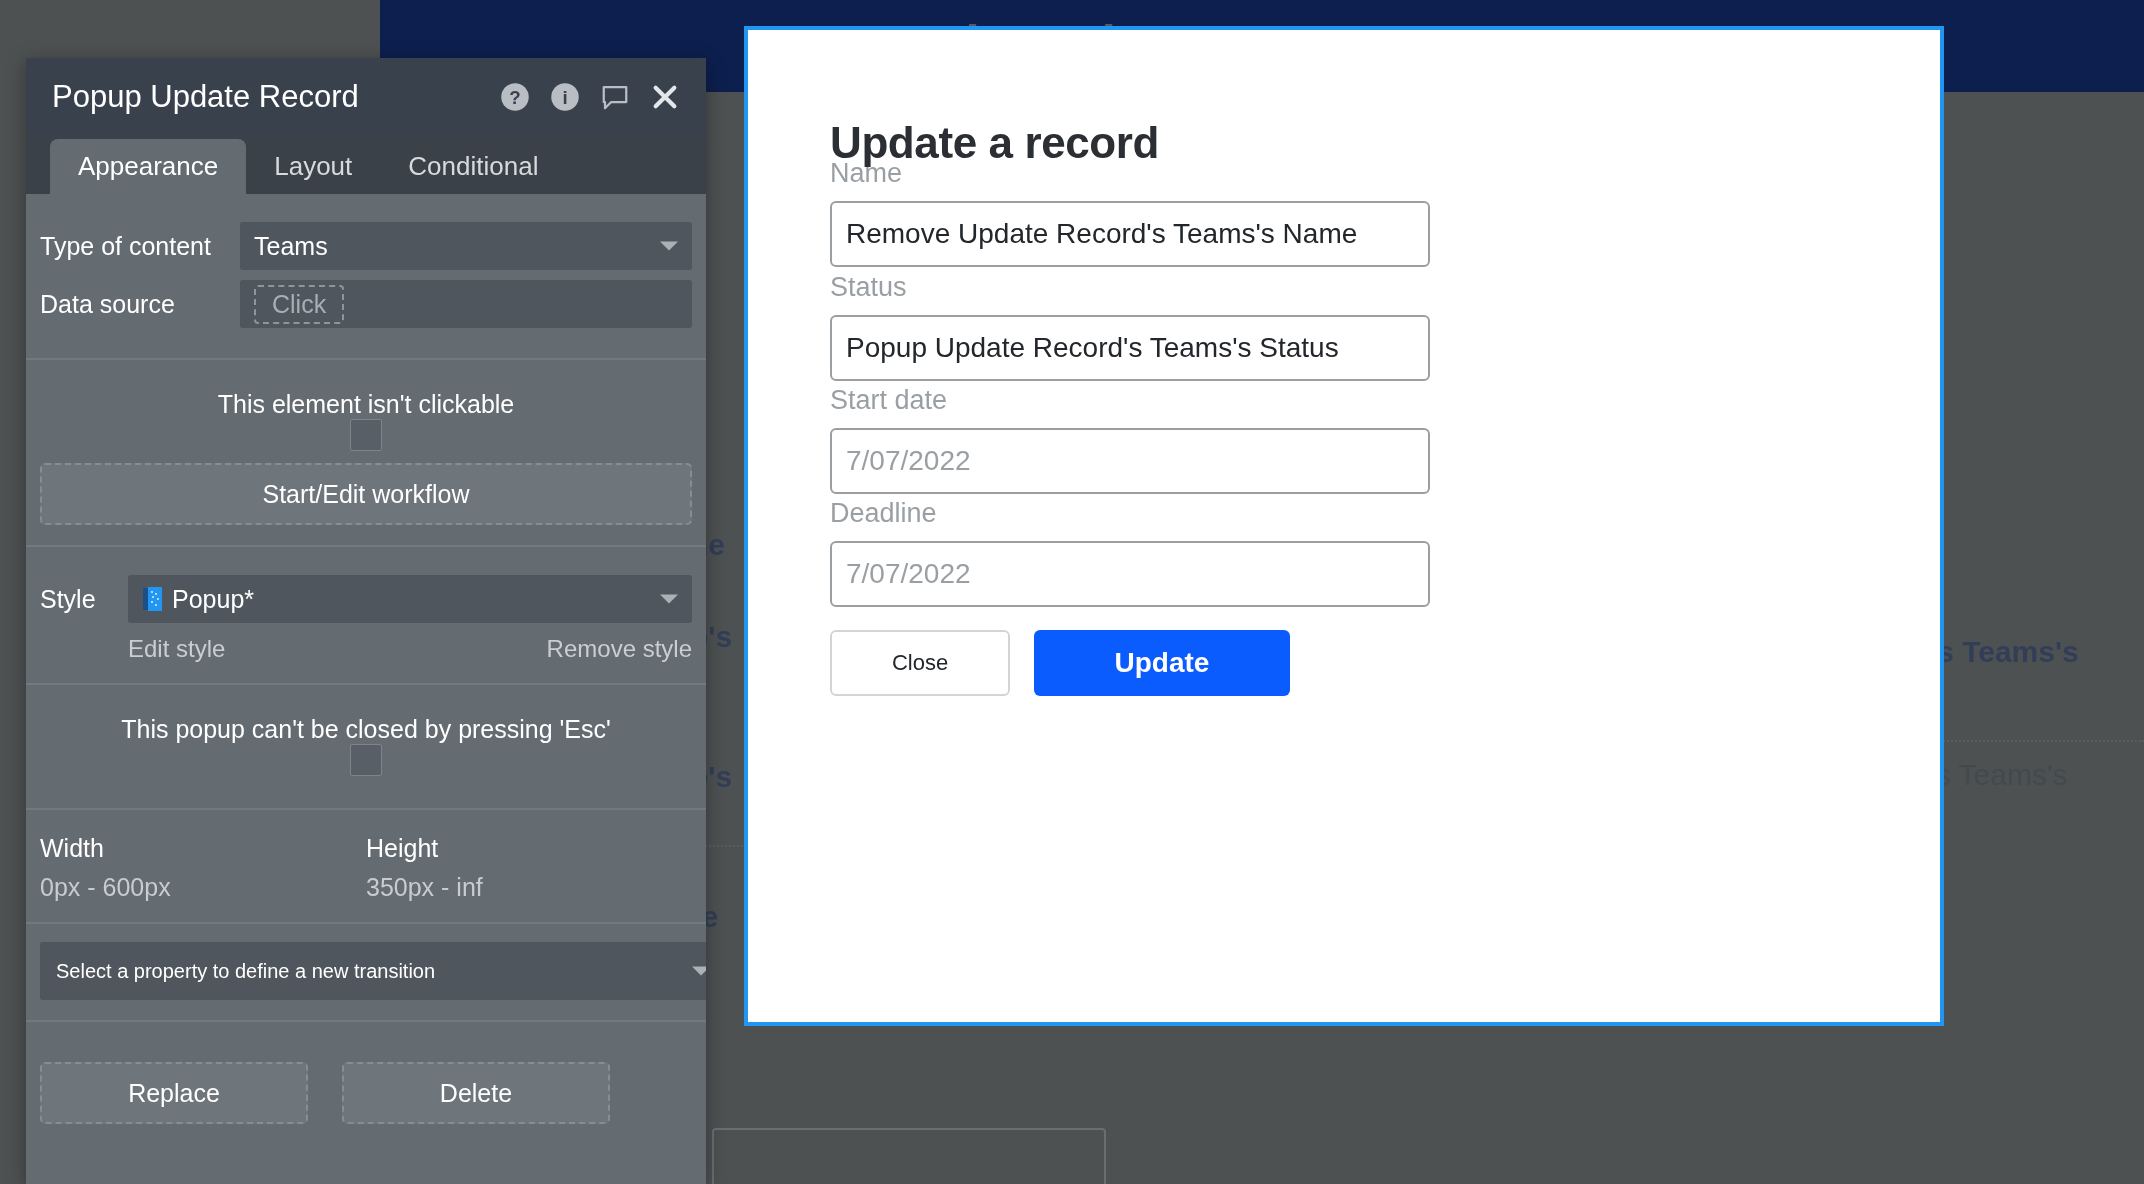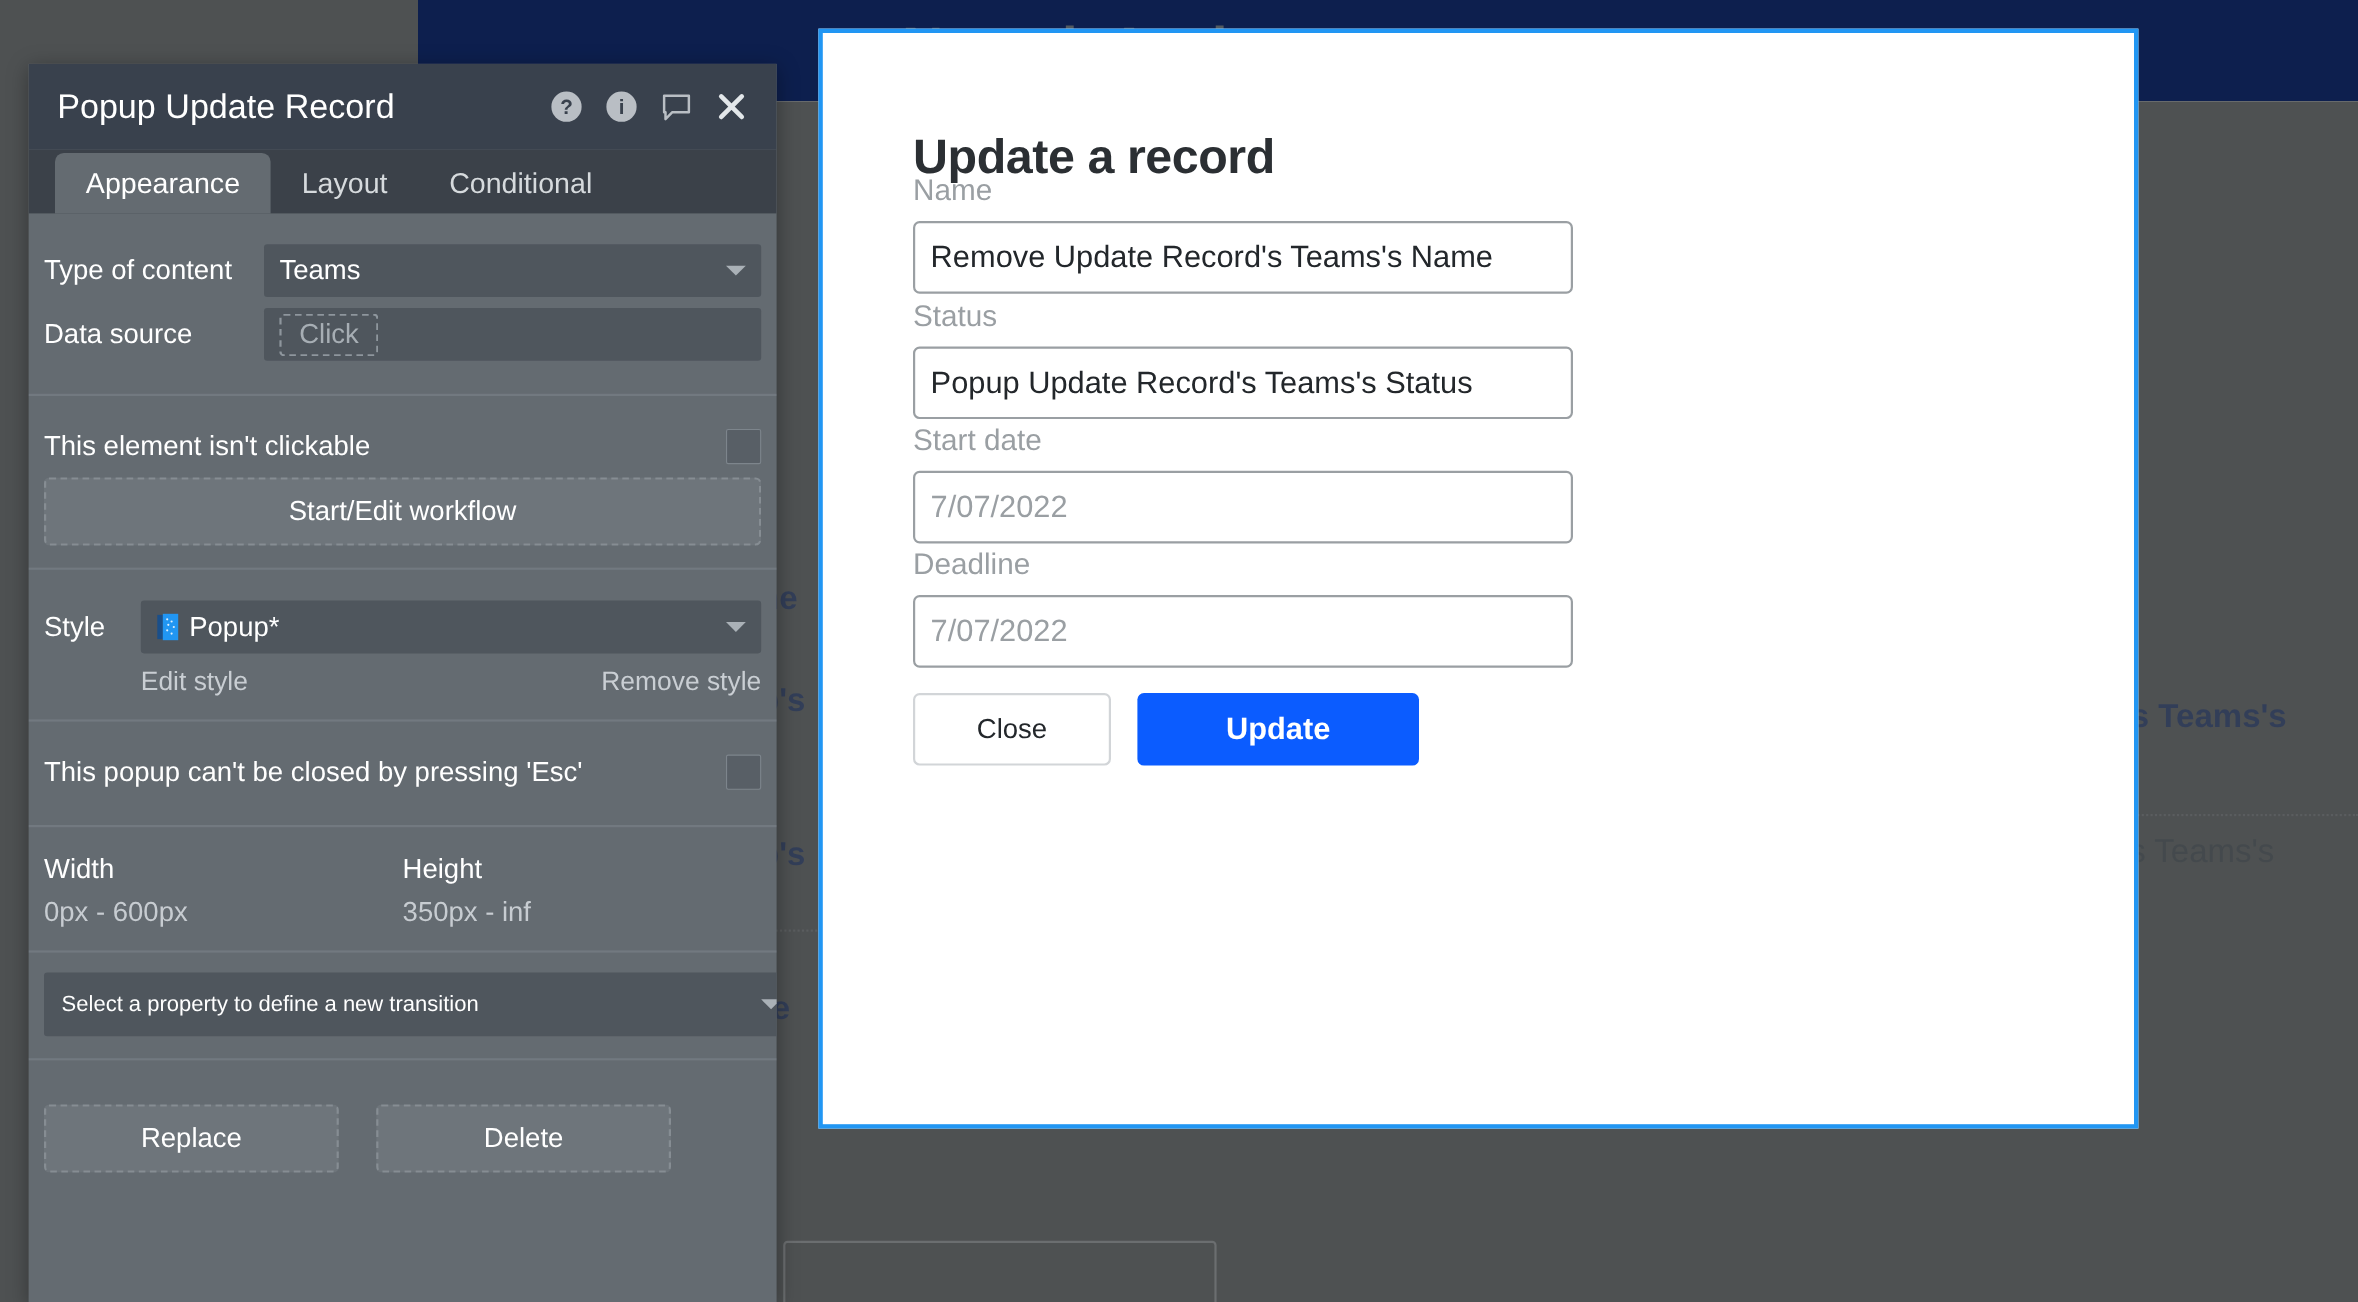--- a/index.html
+++ b/index.html
@@ -135,21 +135,21 @@
     display: flex;
     gap: 24px;
   }
   #close-button {
     width: 180px;
     height: 66px;
     border: 2px solid #d2d5d8;
     border-radius: 6px;
     background: #ffffff;
     color: #23272b;
-    font-size: 25px;
+    font-size: 22px;
     font-family: "Liberation Sans", sans-serif;
     display: flex;
     align-items: center;
     justify-content: center;
     cursor: pointer;
     text-align: right;
   }
   #update-button {
     width: 256px;
     height: 66px;
@@ -271,20 +271,21 @@
     width: 0; height: 0;
     border-left: 9px solid transparent;
     border-right: 9px solid transparent;
     border-top: 9px solid #aab1b7;
   }
   .checkbox-row {
     display: flex;
     align-items: center;
     justify-content: space-between;
     margin: 12px 0;
+    flex-direction: column;
   }
   .checkbox-row .ctext { font-size: 25px; color: #ffffff; }
   .checkbox {
     width: 30px;
     height: 30px;
     background: #585f66;
     border: 1px solid #7d858c;
     border-radius: 2px;
     cursor: pointer;
     flex: none;

